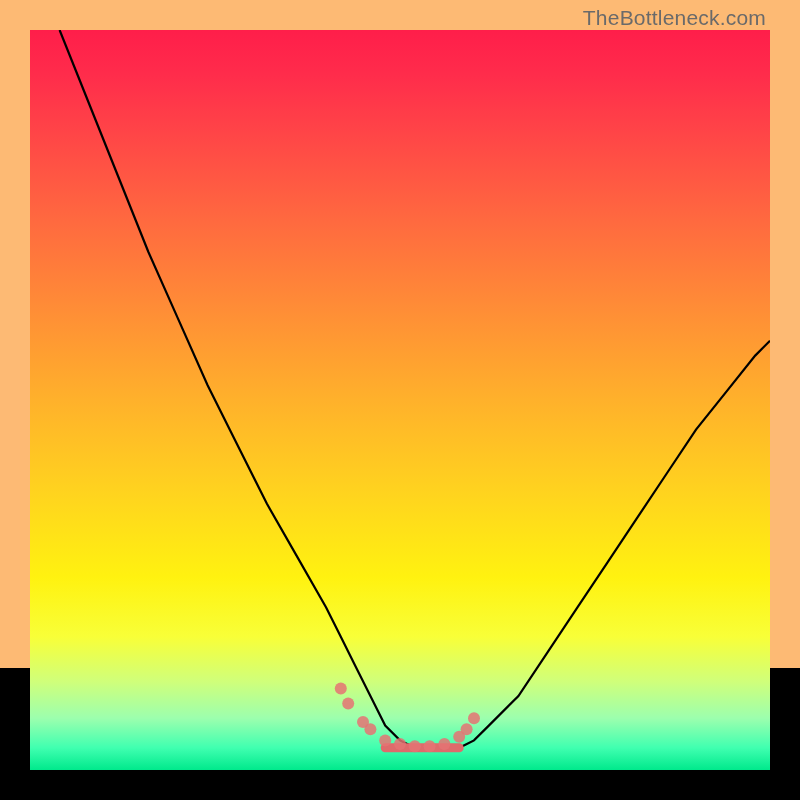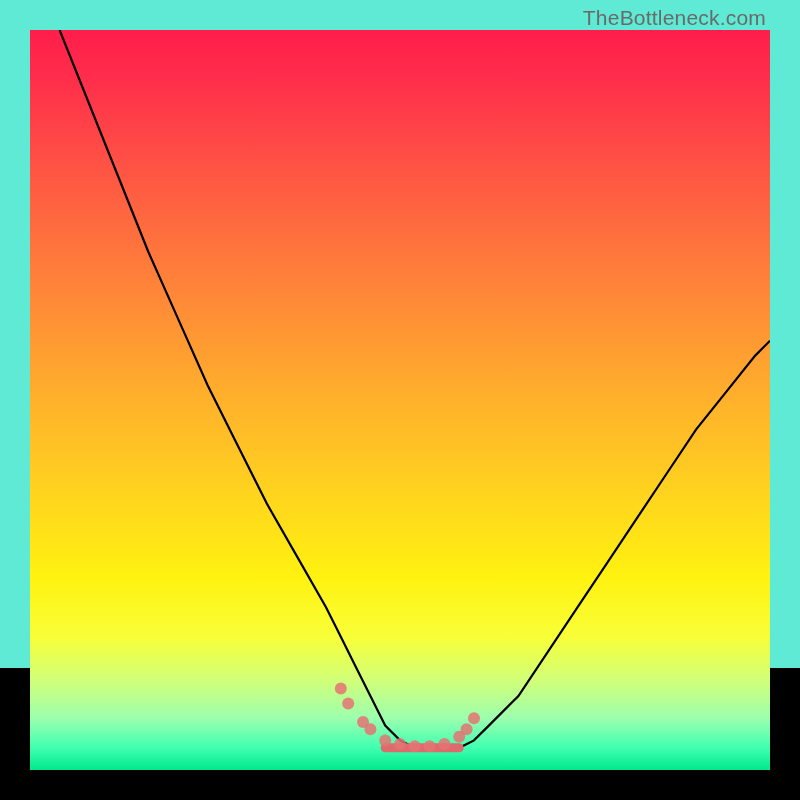--- a/index.html
+++ b/index.html
@@ -8,21 +8,21 @@
     width: 800px;
     height: 800px;
     overflow: hidden;
     background: #000;
     font-family: Arial, Helvetica, sans-serif;
   }
   .frame {
     position: relative;
     width: 800px;
     height: 668px;
-    background: #5eead4;
+    background: #fdba74;
   }
   .plot {
     position: absolute;
     left: 30px;
     top: 30px;
     width: 740px;
     height: 740px;
     background: linear-gradient(to bottom,
       #ff1e4a 0%,
       #ff2c4b 6%,

